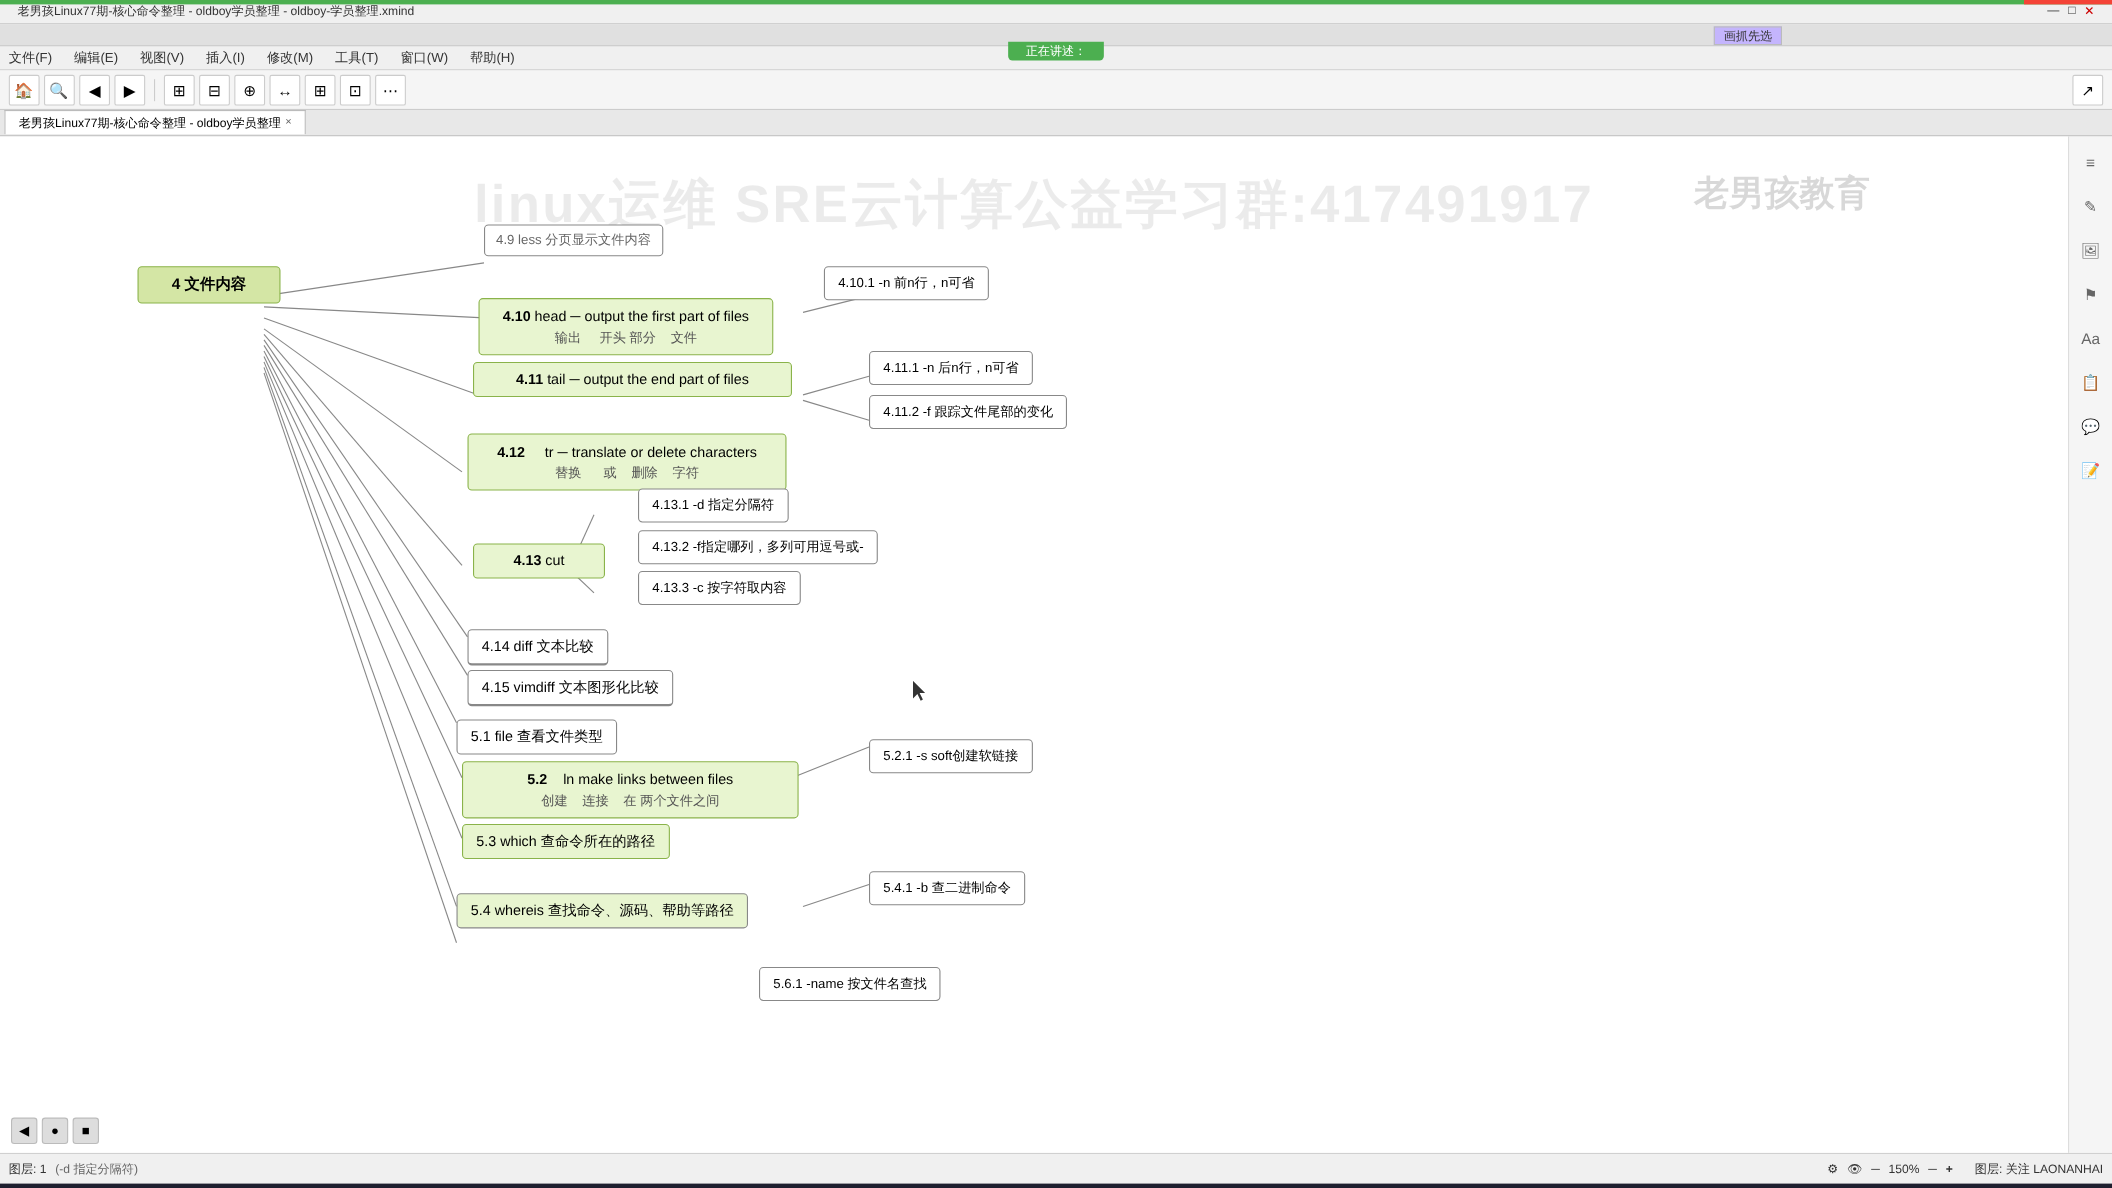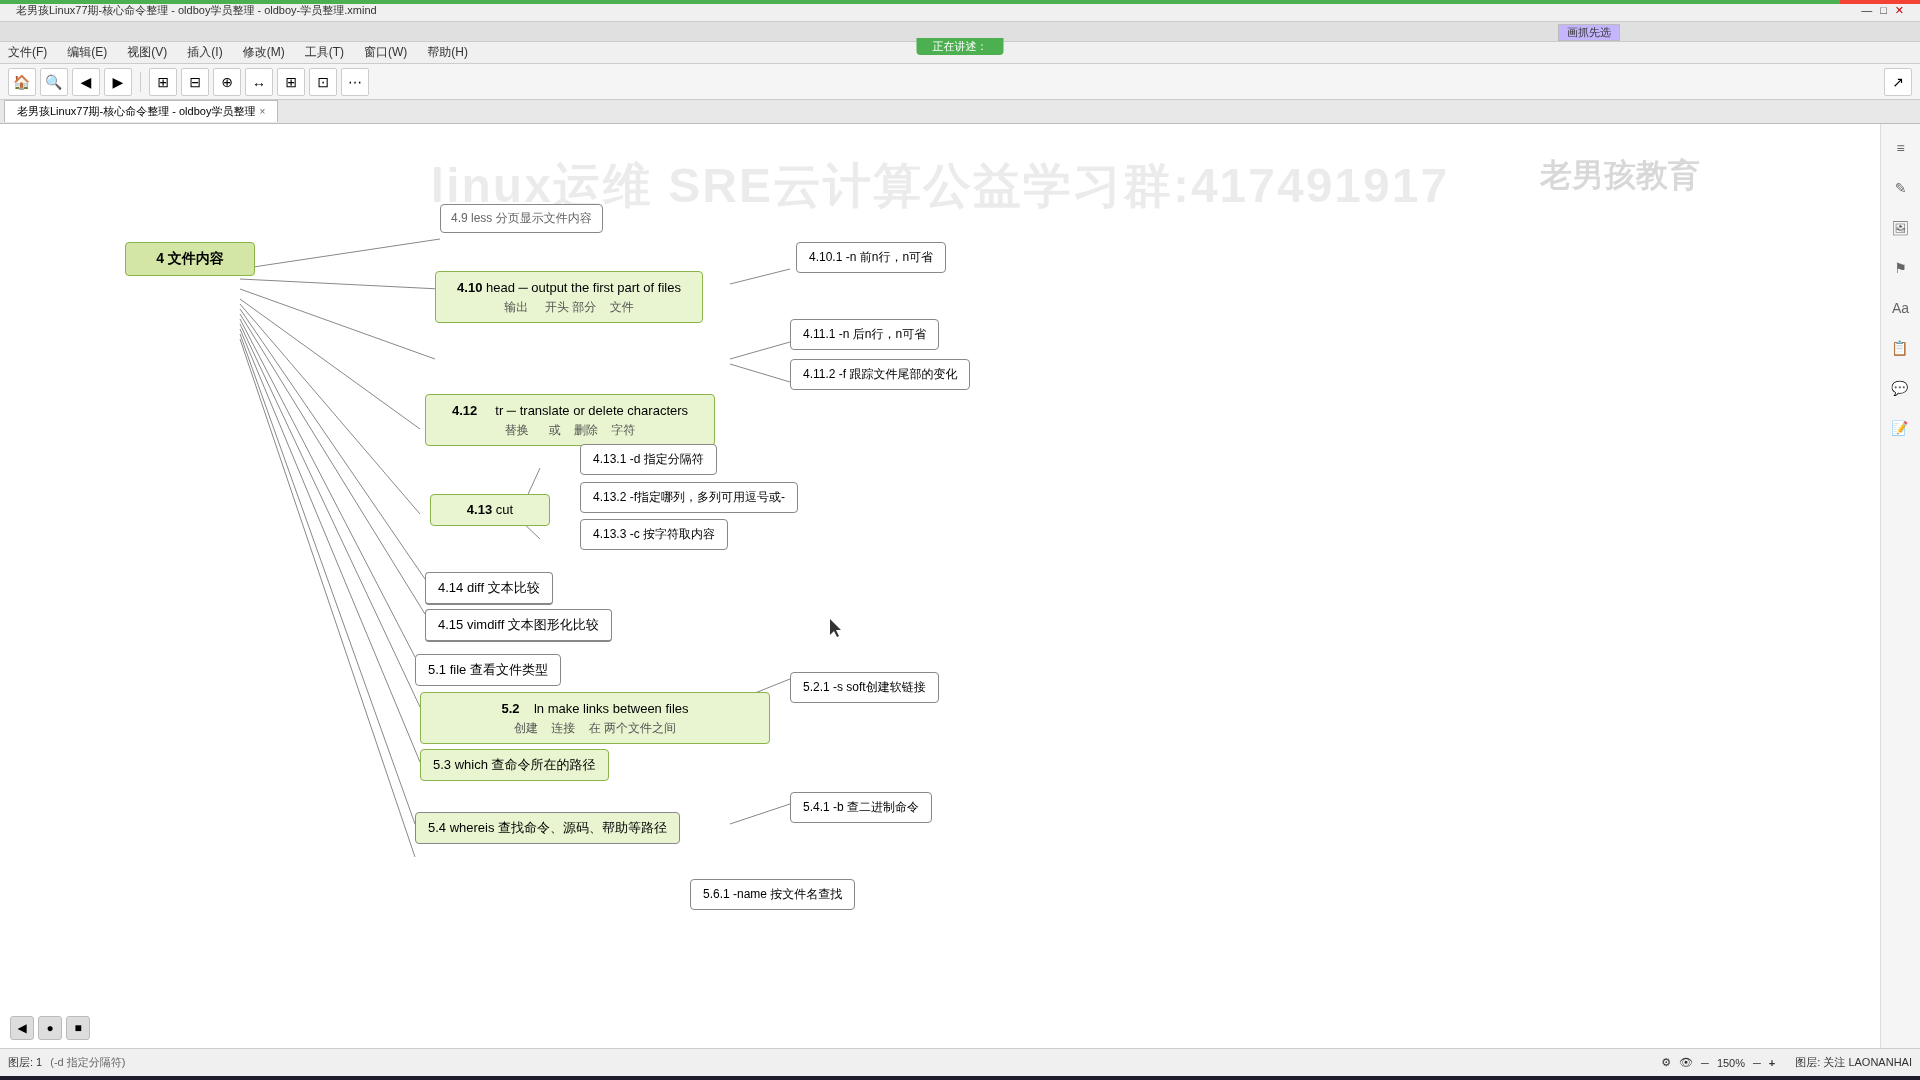--- a/index.html
+++ b/index.html
@@ -331,24 +331,27 @@
       <span>4.9  less 分页显示文件内容</span>
     </div>
 
     <div class="node-box light-green" style="left:435px; top:135px; width:268px; line-height:1.5;margin-top:12px;">
       <div>
         <strong>4.10</strong>  head  ─  output the first part of files
         <div style="font-size:12px; color:#555;">输出 &nbsp;&nbsp;&nbsp; 开头  部分 &nbsp;&nbsp; 文件</div>
       </div>
     </div>
 
-    <div class="node-box outlined" style="left:796px; top:118px; font-size:12px;">
+    <div class="node-box outlined" style="left:749px; top:118px; font-size:12px;">
       <span>4.10.1  -n 前n行，n可省</span>
     </div>
 
+    <div class="node-box light-green" style="left:430px; top:205px; width:290px;">
+      <span><strong>4.11</strong>  tail  ─  output the end part of files</span>
+    </div>
 
     <div class="node-box outlined" style="left:790px; top:195px; font-size:12px;">
       <span>4.11.1  -n 后n行，n可省</span>
     </div>
 
     <div class="node-box outlined" style="left:790px; top:235px; font-size:12px;">
       <span>4.11.2  -f 跟踪文件尾部的变化</span>
     </div>
 
     <div class="node-box light-green" style="left:425px; top:270px; width:290px; line-height:1.5;">
@@ -379,21 +382,21 @@
     </div>
 
     <div class="node-box outlined" style="left:425px; top:485px; font-size:13px; border-bottom: 2px solid #888;">
       <span>4.15  vimdiff 文本图形化比较</span>
     </div>
 
     <div class="node-box outlined" style="left:415px; top:530px; font-size:13px; border: 1px solid #888;">
       <span>5.1  file 查看文件类型</span>
     </div>
 
-    <div class="node-box light-green" style="left:420px; top:568px; width:350px; line-height:1.5;">
+    <div class="node-box light-green" style="left:420px; top:568px; width:306px; line-height:1.5;">
       <div>
         <strong>5.2</strong> &nbsp;&nbsp; ln  make links between files
         <div style="font-size:12px; color:#555;">创建 &nbsp;&nbsp; 连接 &nbsp;&nbsp; 在 两个文件之间</div>
       </div>
     </div>
 
     <div class="node-box outlined" style="left:790px; top:548px; font-size:12px;">
       <span>5.2.1  -s soft创建软链接</span>
     </div>
 

